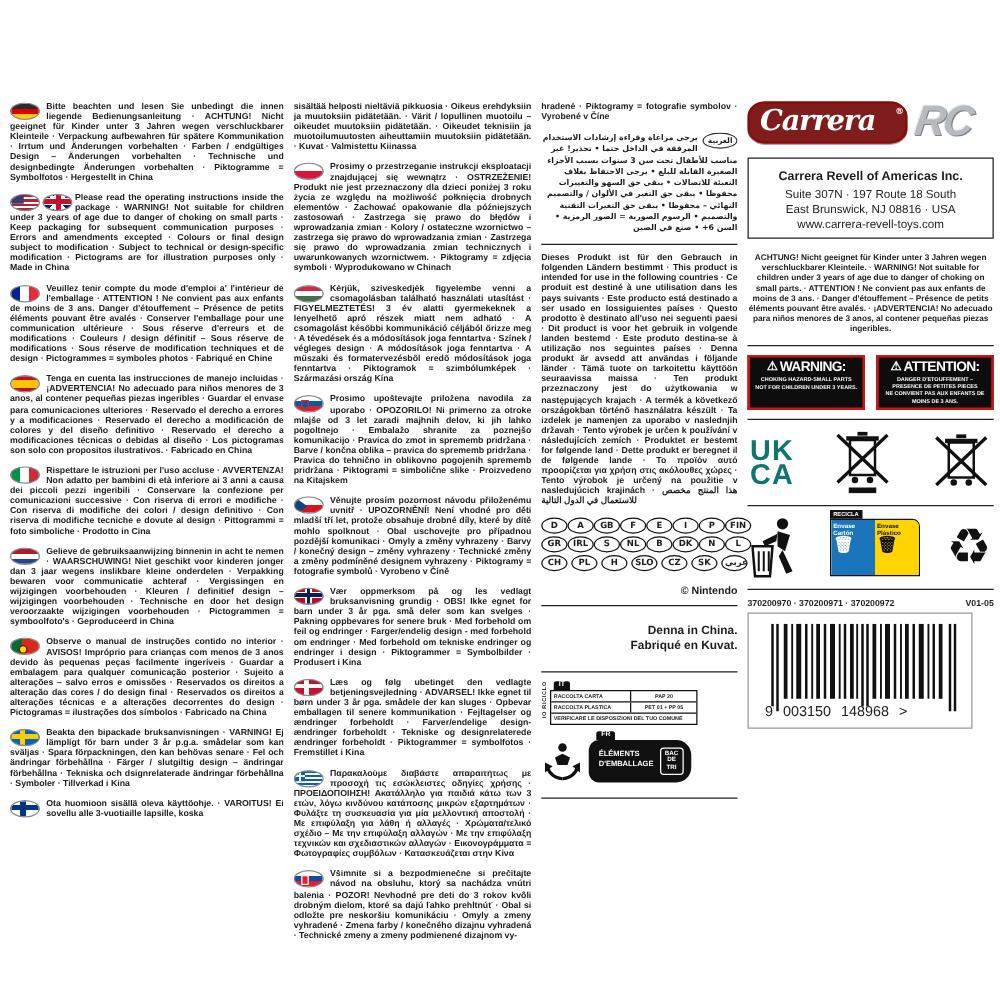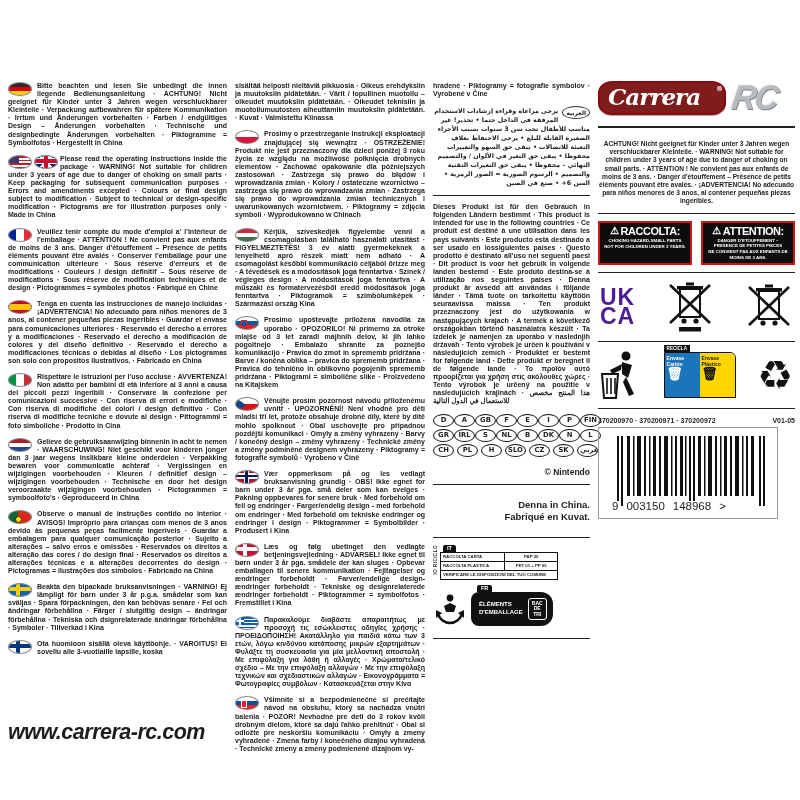--- a/index.html
+++ b/index.html
@@ -143,21 +143,21 @@
   .symrow { display:flex; align-items:center; justify-content:space-between; margin:8px 2px; }
   .age { background:#e30613; color:#fff; width:44px; height:40px; padding:3px 4px; }
   .age .a { font-size:10px; font-style:italic; font-weight:900; display:block; letter-spacing:0.5px; }
   .age .n { font-size:22px; font-weight:900; line-height:20px; display:block; letter-spacing:-1px; }
   .no03 { position:relative; width:36px; height:36px; border:3.2px solid #cc1616; border-radius:50%; }
   .no03::before { content:""; position:absolute; left:-2px; top:15px; width:37px; height:3.2px;
                   background:#cc1616; transform:rotate(-45deg); }
   .no03 .z { position:absolute; bottom:3px; left:3px; font-size:6.5px; font-weight:bold; color:#333; }
   .no03 .face { position:absolute; top:4px; right:4px; width:11px; height:11px; border:1.3px solid #555; border-radius:50%; }
   .ce { font-size:30px; font-weight:500; letter-spacing:4px; font-family:"DejaVu Sans",sans-serif; color:#222; }
-  .ukca { font-size:23px; font-weight:900; line-height:19px; letter-spacing:1px; color:#4c1d95; }
+  .ukca { font-size:23px; font-weight:900; line-height:19px; letter-spacing:1px; color:#0f766e; }
   .mobius { font-size:40px; color:#111; line-height:40px; font-family:"DejaVu Sans",sans-serif; }
 
   .recicla { position:relative; width:72px; }
   .recicla .hd { position:absolute; top:-7px; left:0; background:#111; color:#fff;
                  font-size:4.6px; font-weight:bold; padding:1px 3px; }
   .recicla .panes { display:flex; border:1px solid #111; border-radius:0 6px 0 0; overflow:hidden; }
   .pane { width:36px; height:44px; padding:2px; color:#fff; font-size:5px; font-weight:bold; line-height:6px; }
   .pane.blue { background:#1b75bb; }
   .pane.yel  { background:#ffd500; color:#111; }
   .pane .biny { font-size:13px; line-height:14px; margin-top:4px; font-family:"DejaVu Sans",sans-serif; }
@@ -274,30 +274,36 @@
     <hr class="rule" style="margin-top:12px;">
   </div>
 
   <div class="col col4">
     <div class="logo-row">
       <span class="logo-carrera"><span>Carrera</span><span class="logo-reg">®</span></span>
       <span class="logo-rc">RC</span>
     </div>
 
     <div class="addr-box">
+      <div class="addr">
+        <span class="nm">Carrera Revell of Americas Inc.</span>
+        <span class="ln">Suite 307N · 197 Route 18 South</span>
+        <span class="ln">East Brunswick, NJ 08816 · USA</span>
+        <span class="ln">www.carrera-revell-toys.com</span>
+      </div>
     </div>
 
     <p class="achtung">ACHTUNG! Nicht geeignet für Kinder unter 3 Jahren wegen verschluckbarer Kleinteile. · WARNING! Not suitable for children under 3 years of age due to danger of choking on small parts. · ATTENTION ! Ne convient pas aux enfants de moins de 3 ans. · Danger d'étouffement – Présence de petits éléments pouvant être avalés. · ¡ADVERTENCIA! No adecuado para niños menores de 3 anos, al contener pequeñas piezas ingeribles.</p>
     <hr class="rule">
 
     <div class="warnrow">
       <div class="warnbox">
         <span class="t">
             <span class="tri">⚠</span>
-            <span>RACCOLTA:</span>
+            <span>WARNING:</span>
           </span>
         <span class="l">CHOKING HAZARD-SMALL PARTS</span>
         <span class="l">NOT FOR CHILDREN UNDER 3 YEARS.</span>
       </div>
       <div class="warnbox">
         <span class="t">
             <span class="tri">⚠</span>
             <span>ATTENTION:</span>
           </span>
         <span class="l">DANGER D'ETOUFFEMENT – PRESENCE DE PETITES PIECES</span>
@@ -394,14 +400,13 @@
       </svg>
       <div class="digits">
         <span>9</span>
         <span>003150</span>
         <span>148968</span>
         <span>&gt;</span>
       </div>
     </div>
   </div>
 
-  <div class="website">www.carrera-rc.com</div>
 </div>
 
 </body></html>

